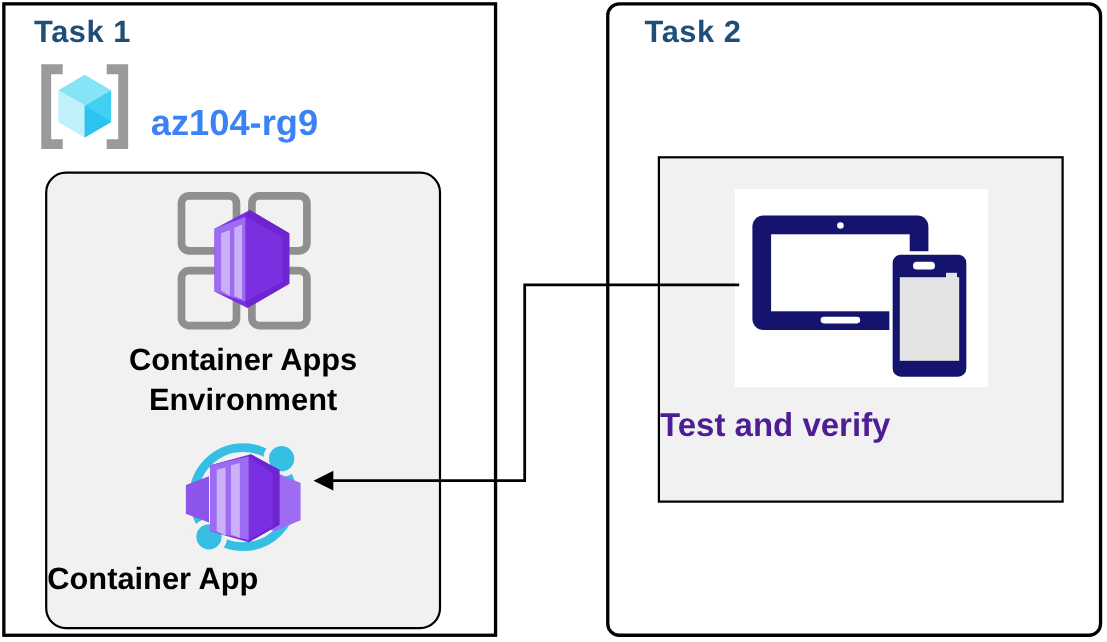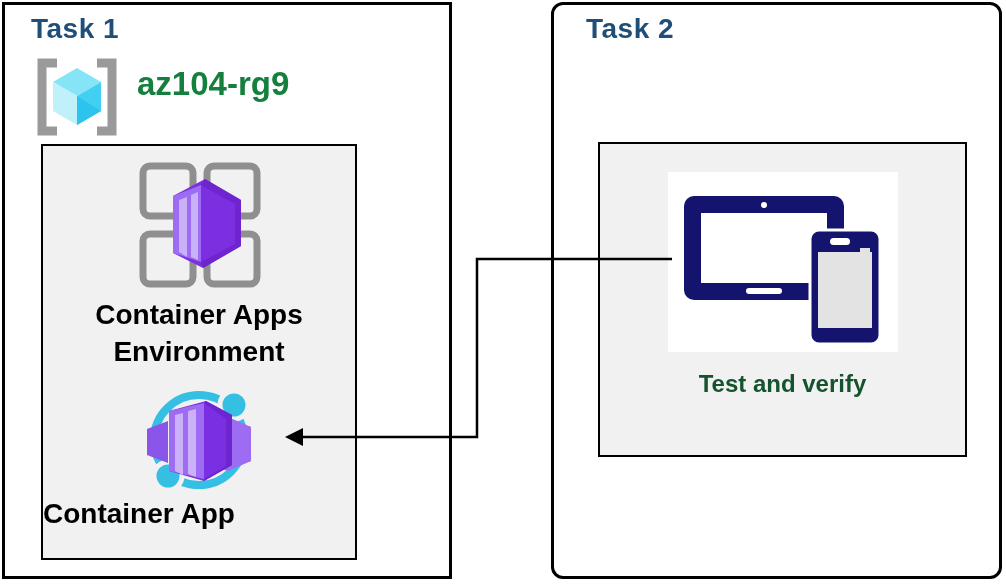--- a/index.html
+++ b/index.html
@@ -15,28 +15,28 @@
   }
   #task1-box { left: 2px; width: 450px; }
   #task2-box { left: 551px; width: 451px; border-radius: 12px; }
   .task-title {
     position: absolute; left: 26px; top: 8px;
     font-size: 28px; font-weight: bold; color: #1f4e79;
     letter-spacing: 0.5px;
   }
   .rg-icon { position: absolute; left: 24px; top: 52px; width: 96px; height: 80px; }
   .rg-label {
-    position: absolute; left: 132px; top: 60px;
-    font-size: 33px; font-weight: bold; color: #15803d;
+    position: absolute; left: 132px; top: 88px;
+    font-size: 33px; font-weight: bold; color: #3b82f6;
   }
   .inner-panel {
     position: absolute; background: #f1f1f2;
     border: 2px solid #000; box-sizing: border-box;
   }
-  #inner1 { left: 36px; top: 139px; width: 316px; height: 416px; }
+  #inner1 { left: 36px; top: 151px; width: 360px; height: 416px; border-radius: 19px; }
   #inner2 { left: 44px; top: 137px; width: 369px; height: 315px; }
   .env-icon {
     position: absolute; left: 50%; transform: translateX(-50%);
     top: 14px; width: 128px; height: 130px;
   }
   .env-label {
     position: absolute; top: 150px; left: 0; width: 100%;
     text-align: center; font-size: 28px; font-weight: bold;
     color: #000; line-height: 37px;
   }
@@ -48,21 +48,21 @@
     position: absolute; top: 352px; left: 0; width: 100%;
     font-size: 28px; font-weight: bold; color: #000;
   }
   .device-panel {
     position: absolute; left: 68px; top: 28px; width: 230px; height: 180px;
     background: #ffffff;
   }
   .devices-icon { position: absolute; left: 4px; top: 2px; width: 222px; height: 176px; }
   .test-label {
     position: absolute; top: 226px; left: 0; width: 100%;
-    text-align: center; font-size: 24px; font-weight: bold; color: #14532d;
+    font-size: 30px; font-weight: bold; color: #4c1d95;
   }
   #connector-overlay {
     position: absolute; left: 0; top: 0; width: 1006px; height: 584px;
     pointer-events: none; z-index: 10;
   }
 </style>
 </head>
 <body>
 
 <div class="task-box" id="task1-box">

